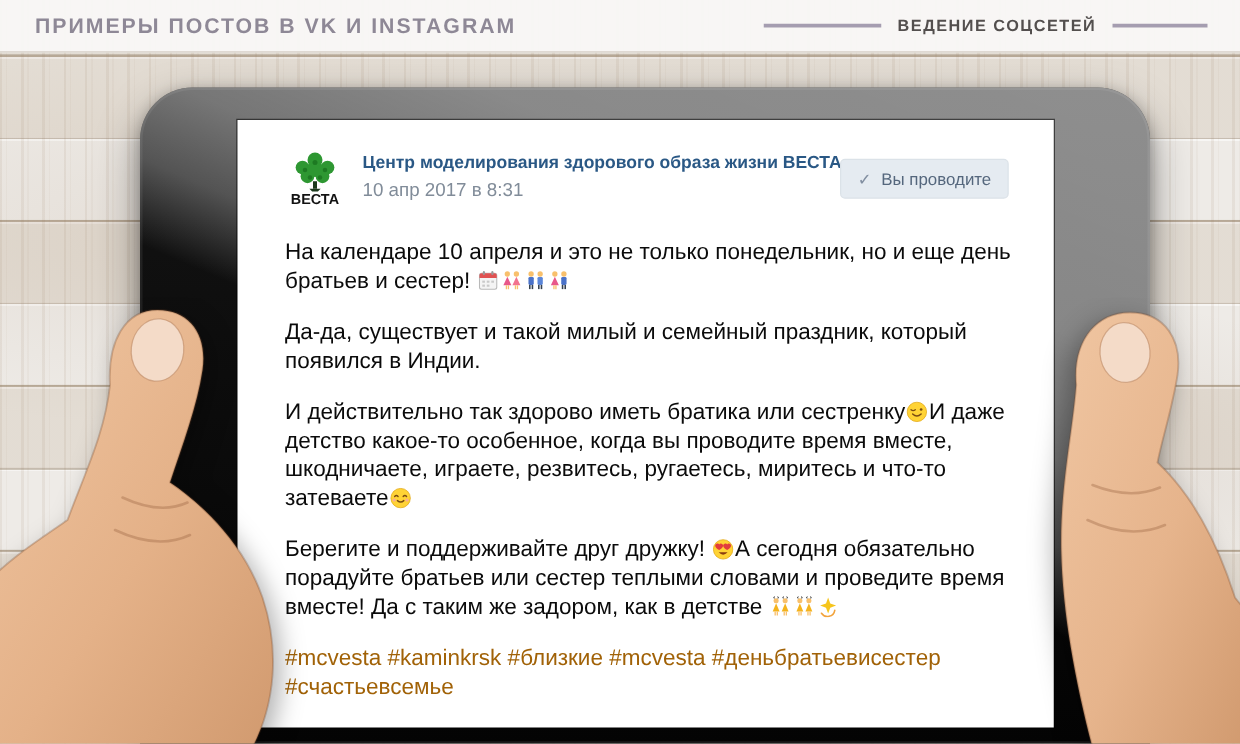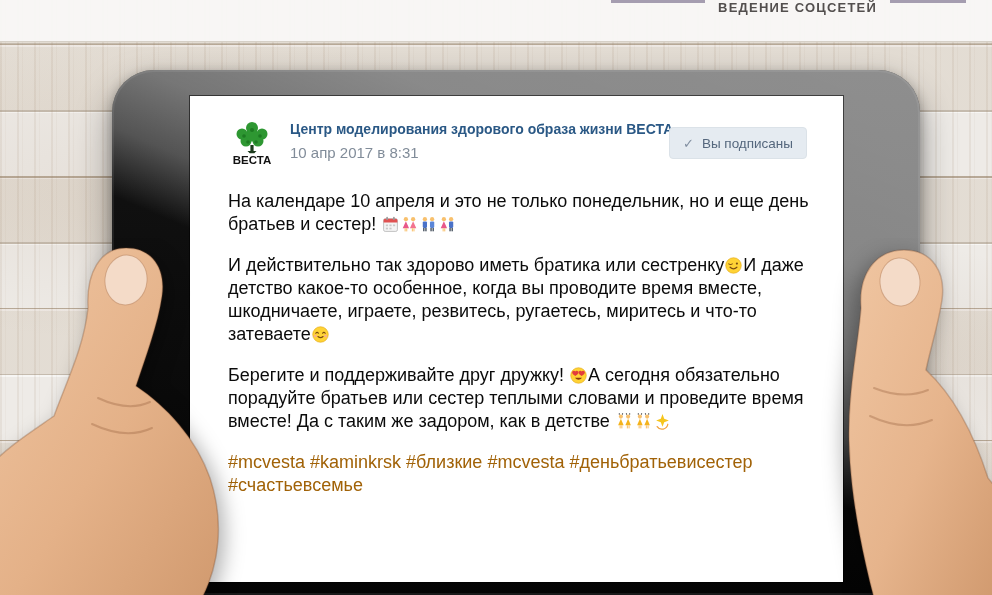--- a/index.html
+++ b/index.html
@@ -18,21 +18,21 @@
       repeating-linear-gradient(180deg, rgba(200,180,158,.18) 0 66px, rgba(255,255,255,.24) 66px 132px),
       repeating-linear-gradient(180deg, #b3a695 0 1.5px, rgba(255,255,255,.55) 1.5px 3px, transparent 3px 66px);
     background-position:0 0,0 0,0 0,0 0,0 44px,0 44px;}
 
   
   .header{position:absolute;left:0;top:0;width:992px;height:41px;
     background:rgba(249,248,246,.94);border-bottom:1px solid #d6d0c7;
     display:flex;align-items:center;z-index:5;}
   .header-title{margin-left:28px;font-size:17px;font-weight:bold;letter-spacing:1.6px;
     color:#8e8896;}
-  .header-right{position:absolute;right:26px;top:0;height:41px;display:flex;gap:13px;}
+  .header-right{position:absolute;right:26px;top:0;height:41px;display:flex;align-items:center;gap:13px;}
   .hline{height:3px;background:#a59db0;display:inline-block;}
   .hline.l{width:94px;} .hline.r{width:76px;}
   .header-tag{font-size:13px;font-weight:bold;letter-spacing:1.2px;color:#534f4e;}
 
   
   .tablet{position:absolute;left:112px;top:70px;width:808px;height:525px;
     border-radius:42px 42px 0 0;background:linear-gradient(180deg,#141414,#040404);
     box-shadow:0 16px 36px rgba(0,0,0,.38), 0 4px 12px rgba(0,0,0,.3),
       inset 0 0 0 2px rgba(70,70,70,.35);z-index:10;}
   .tablet::before{content:"";position:absolute;inset:0;border-radius:inherit;
@@ -66,20 +66,21 @@
   .hand-right{right:-4px;top:238px;width:180px;height:360px;}
 </style>
 </head>
 <body>
 
 <div class="stage">
 
   <div class="wood"></div>
 
   <div class="header">
+    <div class="header-title">ПРИМЕРЫ ПОСТОВ В VK И INSTAGRAM</div>
     <div class="header-right">
       <span class="hline l"></span>
       <span class="header-tag">ВЕДЕНИЕ СОЦСЕТЕЙ</span>
       <span class="hline r"></span>
     </div>
   </div>
 
   <div class="tablet">
     <div class="screen">
 
@@ -105,21 +106,21 @@
             <path d="M19.5 33 h9 l-2.2 2.2 h-4.6 z" fill="#1c3a1c"></path>
             <text x="24" y="45.5" text-anchor="middle" font-size="11.5" font-weight="bold" fill="#121212" font-family="Liberation Sans, sans-serif">ВЕСТА</text>
           </svg>
         </div>
         <div class="post-info">
           <div class="community-name">Центр моделирования здорового образа жизни ВЕСТА</div>
           <div class="post-date">10 апр 2017 в 8:31</div>
         </div>
         <div class="subscribed-btn">
           <span class="check">✓</span>
-          <span class="lbl">Вы подписаны</span>
+          <span class="lbl">Вы проводите</span>
         </div>
       </div>
 
       <div class="post-body" id="post-paragraphs">
           <p class="post-p">На календаре 10 апреля и это не только понедельник, но и еще день братьев и сестер! <span class="em"><svg viewBox="0 0 16 16">
                 <rect x="1.5" y="2.5" width="13" height="12" rx="1.5" fill="#f4f4f4" stroke="#b9b9b9" stroke-width="0.8"></rect>
                 <path d="M1.5 4a1.5 1.5 0 0 1 1.5-1.5h10a1.5 1.5 0 0 1 1.5 1.5v2h-13z" fill="#e05252"></path>
                 <rect x="4" y="0.8" width="1.6" height="3" rx="0.8" fill="#9a9a9a"></rect>
                 <rect x="10.4" y="0.8" width="1.6" height="3" rx="0.8" fill="#9a9a9a"></rect>
                 <g fill="#c9c9c9">
@@ -150,20 +151,21 @@
               </svg></span><span class="em"><svg viewBox="0 0 16 16">
                 <circle cx="4.6" cy="3" r="2" fill="#f8c06c"></circle>
                 <path d="M4.6 5 L1.6 11.5 L7.6 11.5 Z" fill="#e8588a"></path>
                 <rect x="3.4" y="11.5" width="1" height="3" fill="#f8c06c"></rect>
                 <rect x="4.9" y="11.5" width="1" height="3" fill="#f8c06c"></rect>
                 <circle cx="11.4" cy="3" r="2" fill="#f8c06c"></circle>
                 <rect x="9.4" y="5.2" width="4" height="6" rx="1" fill="#4a72c8"></rect>
                 <rect x="9.8" y="11.2" width="1.2" height="3.2" fill="#35414f"></rect>
                 <rect x="11.8" y="11.2" width="1.2" height="3.2" fill="#35414f"></rect>
               </svg></span></p>
+          <p class="post-p">Да-да, существует и такой милый и семейный праздник, который появился в Индии.</p>
           <p class="post-p">И действительно так здорово иметь братика или сестренку<span class="em"><svg viewBox="0 0 16 16">
                 <circle cx="8" cy="8" r="7.3" fill="#ffd335" stroke="#e3a918" stroke-width="0.6"></circle>
                 <path d="M3.6 6.4q1.6 1.3 3.2 0" fill="none" stroke="#7a4b12" stroke-width="1" stroke-linecap="round"></path>
                 <circle cx="11.2" cy="6.2" r="1" fill="#7a4b12"></circle>
                 <path d="M4.8 9.6q3.2 3 6.4 0" fill="none" stroke="#7a4b12" stroke-width="1.1" stroke-linecap="round"></path>
               </svg></span>И даже детство какое-то особенное, когда вы проводите время вместе, шкодничаете, играете, резвитесь, ругаетесь, миритесь и что-то затеваете<span class="em"><svg viewBox="0 0 16 16">
                 <circle cx="8" cy="8" r="7.3" fill="#ffd335" stroke="#e3a918" stroke-width="0.6"></circle>
                 <path d="M3.5 6.8q1.3-1.6 2.6 0M9.9 6.8q1.3-1.6 2.6 0" fill="none" stroke="#7a4b12" stroke-width="1" stroke-linecap="round"></path>
                 <path d="M5.6 9.9q2.4 2.1 4.8 0" fill="none" stroke="#7a4b12" stroke-width="1.1" stroke-linecap="round"></path>
                 <circle cx="3.2" cy="9.4" r="1.2" fill="#f8a3a8" opacity="0.85"></circle>

